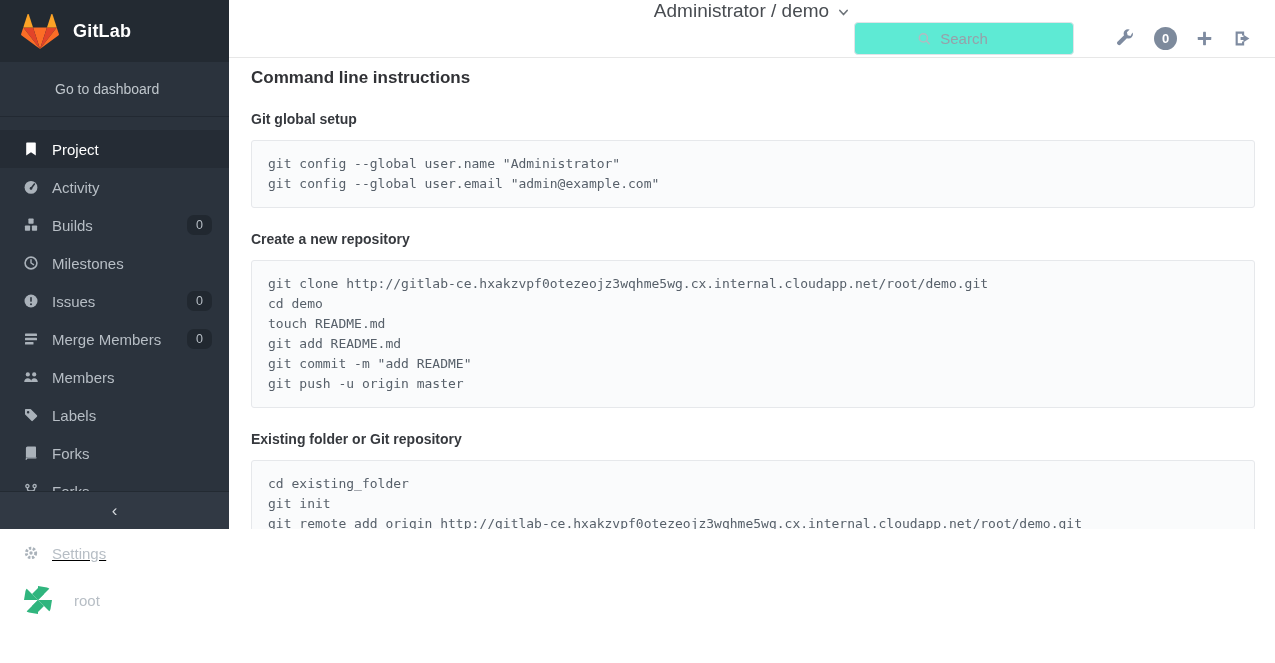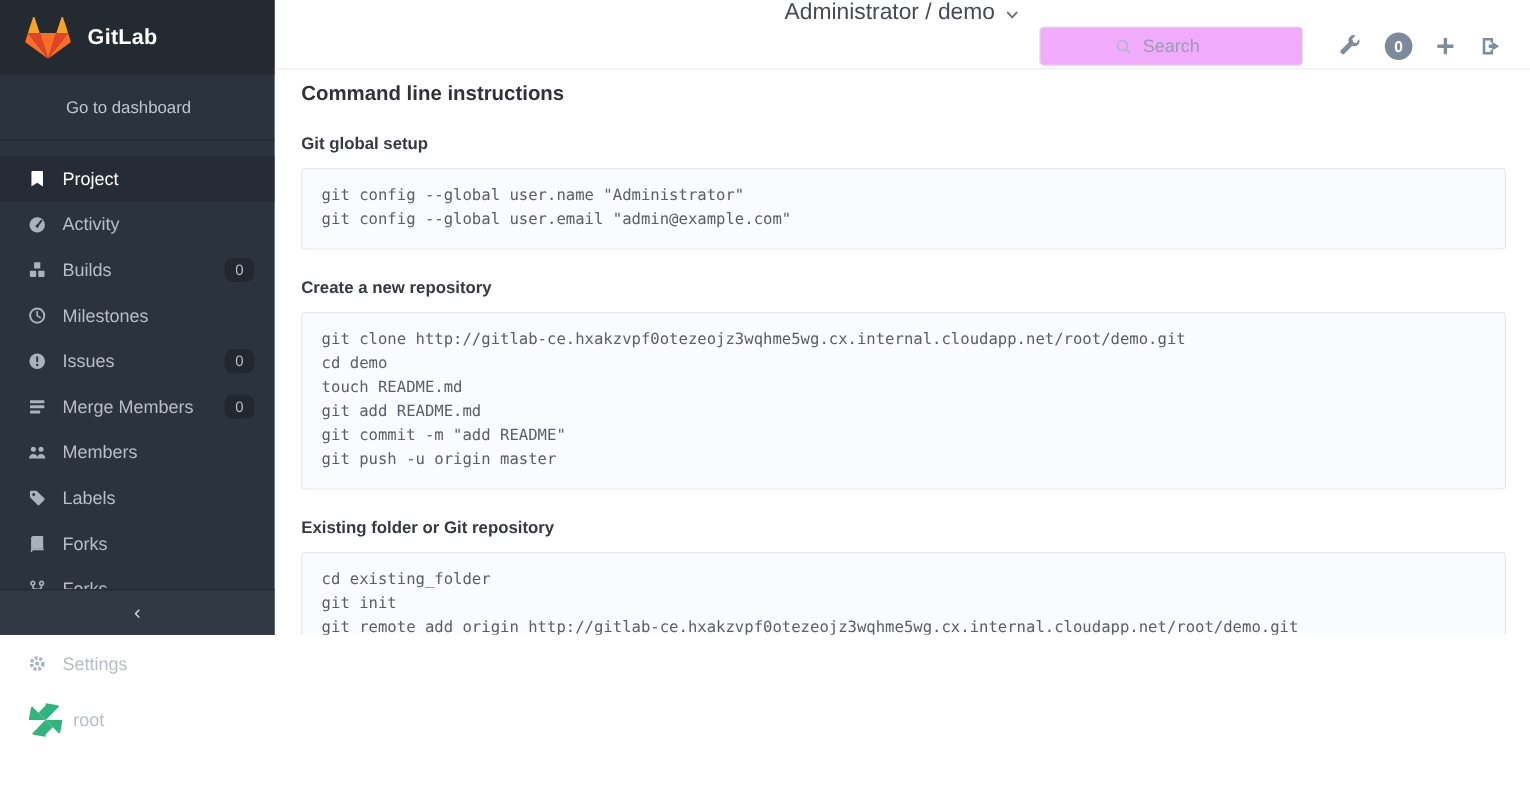--- a/index.html
+++ b/index.html
@@ -23,41 +23,41 @@
               color: #b7bec5; font-size: 15px; cursor: pointer; }
   .nav-item .icn { width: 16px; height: 16px; margin-right: 13px; display: inline-flex; color: #aab2ba; flex: none; }
   .nav-item .icn svg { width: 16px; height: 16px; }
   .nav-item .lbl { flex: 1; }
   .nav-item.active { background: #252c35; color: #fff; }
   .nav-item.active .icn { color: #fff; }
   .badge { background: #212830; color: #b7bec5; font-size: 12.5px; line-height: 16px;
            padding: 2px 9px; border-radius: 7px; }
 
   .nav-sep { border-top: 1px solid #222932; margin-top: 10px; }
-  .settings-wrap { padding-top: 13px; }
-
-  .user-row { display: flex; align-items: center; padding: 12px 0 0 22px; gap: 7px; cursor: pointer; }
+  .settings-wrap { padding-top: 13px; text-decoration: underline; }
+
+  .user-row { display: flex; align-items: center; padding: 12px 0 0 22px; gap: 20px; cursor: pointer; }
   .avatar { width: 32px; height: 32px; border-radius: 50%; overflow: hidden; flex: none; }
   .avatar svg { width: 32px; height: 32px; display: block; }
   .user-row .lbl { color: #b7bec5; font-size: 15px; }
 
   .collapse-bar { position: absolute; bottom: 0; left: 0; right: 0; height: 38px;
                   background: #313944; border-top: 1px solid #232a32; display: flex;
                   align-items: center; justify-content: center; color: #d5d9dd;
                   font-size: 17px; cursor: pointer; }
 
   
   .topbar { position: absolute; left: 229px; right: 0; top: 0; height: 58px; background: #fff;
             border-bottom: 1px solid #e7e7e7; display: flex; align-items: center; padding: 0 22px; flex-direction: column; }
   .title-wrap { font-size: 19px; color: #484c51; display: flex; align-items: center; gap: 8px; cursor: pointer; }
   .title-wrap svg { width: 13px; height: 13px; color: #6e747a; margin-top: 3px; }
 
   .top-right { margin-left: auto; display: flex; align-items: center; gap: 18px; }
   .searchbox { position: relative; width: 220px; height: 33px; border: 1px solid #e1e4e8;
-               border-radius: 4px; background: #f0abfc; margin-right: 12px; }
+               border-radius: 4px; background: #5eead4; margin-right: 24px; }
   .searchbox svg { position: absolute; left: 50%; margin-left: -47px; top: 50%;
                    transform: translateY(-50%); width: 15px; height: 15px; color: #b3bac1; }
   .searchbox input { width: 100%; height: 100%; border: none; background: transparent;
                      text-align: center; font-size: 15px; color: #54585e; outline: none;
                      font-family: "Liberation Sans", sans-serif; }
   .searchbox input::placeholder { color: #97a0a9; }
 
   .tool-btn { color: #7e8ba0; width: 20px; height: 20px; display: inline-flex; cursor: pointer; }
   .tool-btn svg { width: 19px; height: 19px; }
   .todo-badge { width: 23px; height: 23px; border-radius: 50%; background: #7d8a9c; color: #fff;

